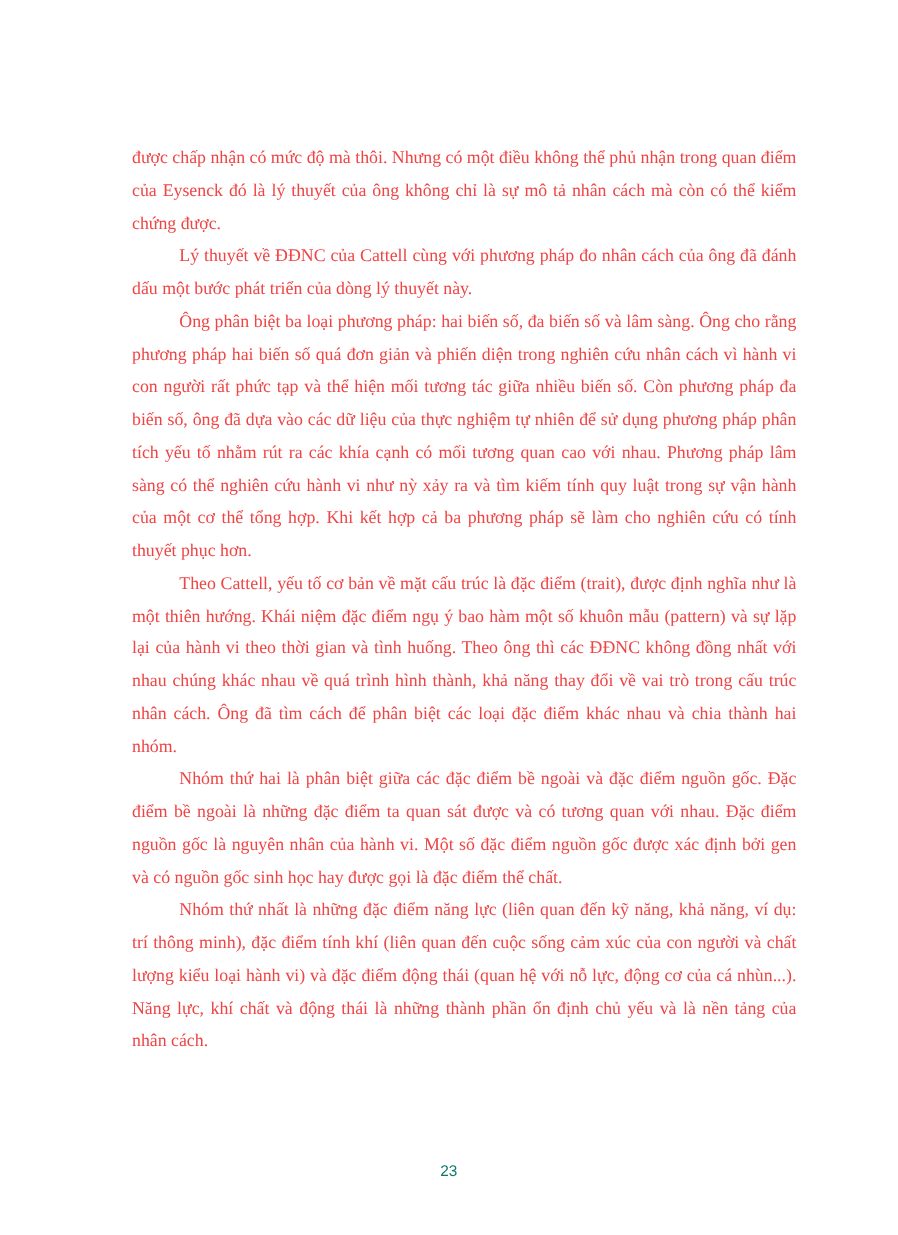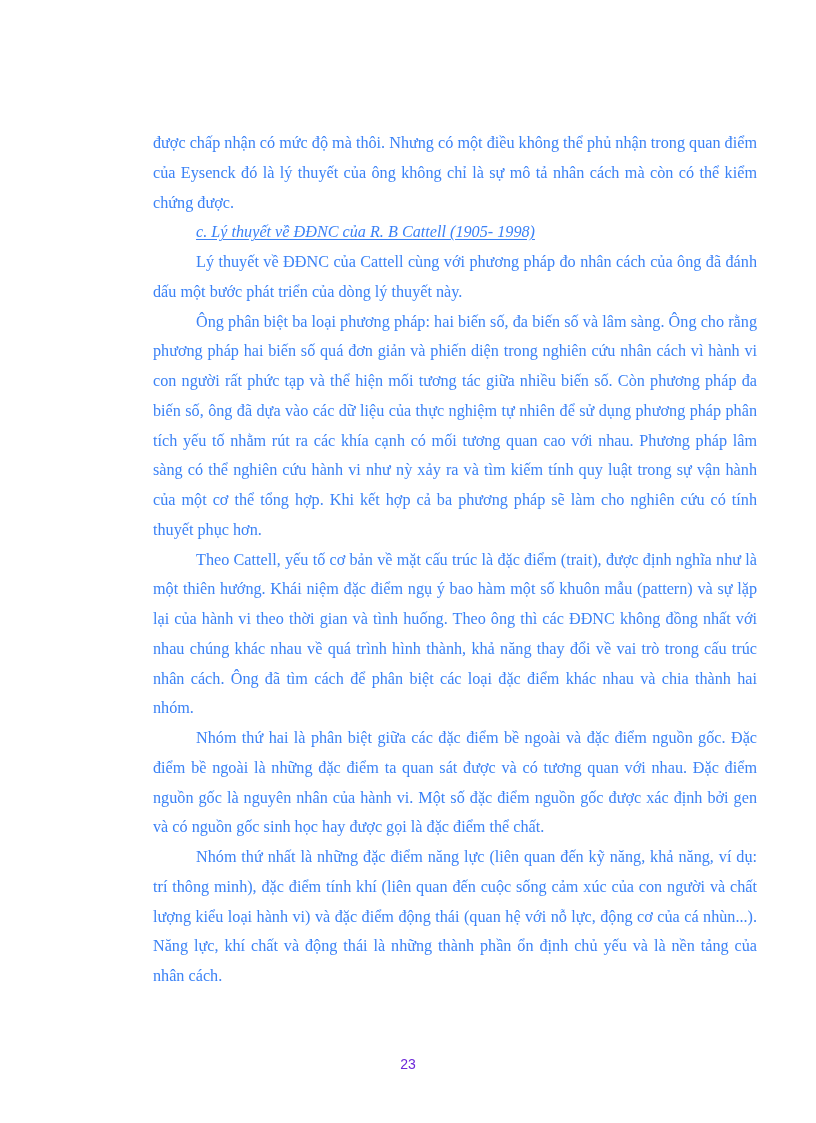--- a/index.html
+++ b/index.html
@@ -8,27 +8,27 @@
     background: #ffffff;
   }
   body {
     width: 816px;
     height: 1123px;
     position: relative;
     overflow: hidden;
   }
   .page {
     position: absolute;
-    left: 153px;
+    left: 120px;
     top: 129px;
     width: 604px;
     font-family: "Liberation Serif", "DejaVu Serif", serif;
     font-size: 16.2px;
     line-height: 29.75px;
-    color: #3b82f6;
+    color: #ef4444;
   }
   .para {
     margin: 0;
     text-align: justify;
     text-indent: 43px;
   }
   .para.no-indent {
     text-indent: 0;
   }
   .heading {
@@ -39,29 +39,28 @@
     text-underline-offset: 2px;
   }
   .page-number {
     position: absolute;
     left: 0;
     width: 816px;
     top: 1056px;
     text-align: center;
     font-family: "Liberation Sans", "DejaVu Sans", sans-serif;
     font-size: 14px;
-    color: #6d28d9;
+    color: #0f766e;
   }
 </style>
 </head>
 <body>
 
 <div class="page">
   <p class="para no-indent">được chấp nhận có mức độ mà thôi. Nhưng có một điều không thể phủ nhận trong quan điểm của Eysenck đó là lý thuyết của ông không chỉ là sự mô tả nhân cách mà còn có thể kiểm chứng được.</p>
-  <p class="heading">c. Lý thuyết về ĐĐNC của R. B Cattell (1905- 1998)</p>
   <p class="para">Lý thuyết về ĐĐNC của Cattell cùng với phương pháp đo nhân cách của ông đã đánh dấu một bước phát triển của dòng lý thuyết này.</p>
   <p class="para">Ông phân biệt ba loại phương pháp: hai biến số, đa biến số và lâm sàng. Ông cho rằng phương pháp hai biến số quá đơn giản và phiến diện trong nghiên cứu nhân cách vì hành vi con người rất phức tạp và thể hiện mối tương tác giữa nhiều biến số. Còn phương pháp đa biến số, ông đã dựa vào các dữ liệu của thực nghiệm tự nhiên để sử dụng phương pháp phân tích yếu tố nhằm rút ra các khía cạnh có mối tương quan cao với nhau. Phương pháp lâm sàng có thể nghiên cứu hành vi như nỳ xảy ra và tìm kiếm tính quy luật trong sự vận hành của một cơ thể tổng hợp. Khi kết hợp cả ba phương pháp sẽ làm cho nghiên cứu có tính thuyết phục hơn.</p>
   <p class="para">Theo Cattell, yếu tố cơ bản về mặt cấu trúc là đặc điểm (trait), được định nghĩa như là một thiên hướng. Khái niệm đặc điểm ngụ ý bao hàm một số khuôn mẫu (pattern) và sự lặp lại của hành vi theo thời gian và tình huống. Theo ông thì các ĐĐNC không đồng nhất với nhau chúng khác nhau về quá trình hình thành, khả năng thay đổi về vai trò trong cấu trúc nhân cách. Ông đã tìm cách để phân biệt các loại đặc điểm khác nhau và chia thành hai nhóm.</p>
   <p class="para">Nhóm thứ hai là phân biệt giữa các đặc điểm bề ngoài và đặc điểm nguồn gốc. Đặc điểm bề ngoài là những đặc điểm ta quan sát được và có tương quan với nhau. Đặc điểm nguồn gốc là nguyên nhân của hành vi. Một số đặc điểm nguồn gốc được xác định bởi gen và có nguồn gốc sinh học hay được gọi là đặc điểm thể chất.</p>
   <p class="para">Nhóm thứ nhất là những đặc điểm năng lực (liên quan đến kỹ năng, khả năng, ví dụ: trí thông minh), đặc điểm tính khí (liên quan đến cuộc sống cảm xúc của con người và chất lượng kiểu loại hành vi) và đặc điểm động thái (quan hệ với nỗ lực, động cơ của cá nhùn...). Năng lực, khí chất và động thái là những thành phần ổn định chủ yếu và là nền tảng của nhân cách.</p>
 </div>
 
 <div class="page-number">23</div>
 
 </body></html>

